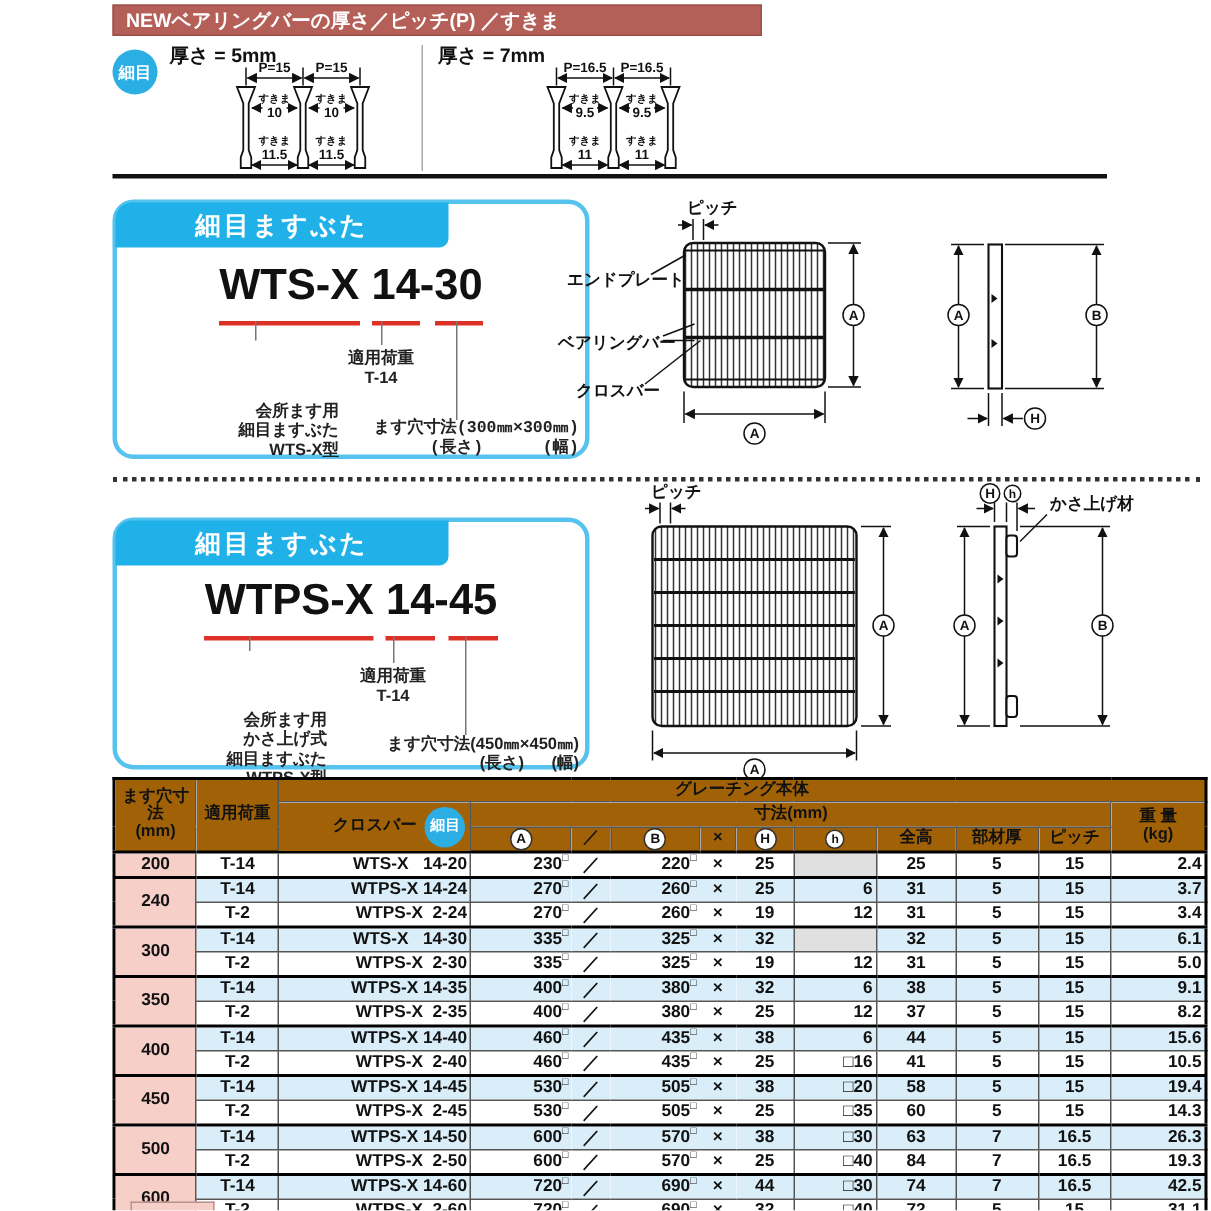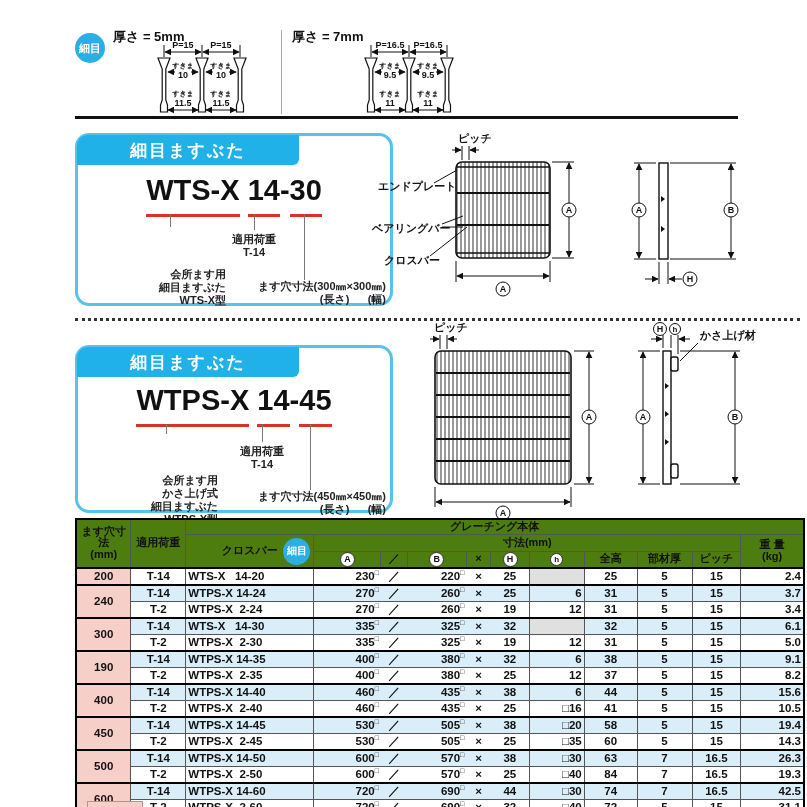--- a/index.html
+++ b/index.html
@@ -47,59 +47,62 @@
   
   .diag{position:absolute;}
   .d1{left:368px;top:128px;width:439px;height:184px;}
   .d2{left:368px;top:321px;width:439px;height:200px;}
   svg text{font-family:"Liberation Sans","DejaVu Sans",sans-serif;}
 
   
   .spec-table{position:absolute;left:75px;top:518px;width:730px;border-collapse:collapse;
         table-layout:fixed;border:2px solid #000;font-family:"Liberation Sans","DejaVu Sans",sans-serif;}
   .spec-table th,.spec-table td{border:1px solid #555;box-sizing:border-box;overflow:hidden;}
-  .spec-table thead th{background:#4d7c0f;font-size:11px;font-weight:bold;line-height:1.05;
+  .spec-table thead th{background:#a16207;font-size:11px;font-weight:bold;line-height:1.05;
         text-align:center;padding:0;}
   .spec-table thead{border-bottom:2px solid #000;}
   .th-r1{height:15px;} .th-r2 th{height:17px;} .th-r3 th{height:15px;}
   .th-model{position:relative;}
   .th-badge{position:absolute;right:3px;top:3px;width:27px;height:27px;border-radius:50%;
         background:#2aaee3;color:#fff;font-size:10px;font-weight:bold;display:flex;
         align-items:center;justify-content:center;z-index:3;}
   .circ{display:inline-block;width:13px;height:13px;border:1px solid #333;border-radius:50%;
         font-size:9px;line-height:13px;text-align:center;font-weight:bold;background:#fff;
         vertical-align:middle;}
   .circ.small{width:11px;height:11px;font-size:8px;line-height:11px;}
   .spec-table tbody td{height:14px;padding:0 2px;font-size:11.5px;font-weight:bold;color:#111;}
   tr.group-first td{border-top:2px solid #000;}
   tr.row-blue td{background:#d9eef9;}
   td.c-size{background:#f6cfc9 !important;text-align:center;font-size:12.5px;}
   td.gray{background:#e0e0e0 !important;}
   td.c-load{text-align:center;}
-  td.c-model{text-align:left;white-space:pre;}
+  td.c-model{text-align:right;white-space:pre;}
   td.c-a{text-align:right;padding-right:3px;}
   td.c-sep{text-align:center;border-left:none;border-right:none;}
   td.c-a{border-right:none;}
   td.c-b{text-align:right;border-left:none;border-right:none;padding-right:3px;}
   td.c-h{text-align:center;border-left:none;}
   td.c-hh{text-align:right;padding-right:7px;}
   td.c-num{text-align:center;}
   td.c-wt{text-align:right;padding-right:8px;}
   sup.sq{font-size:7px;font-weight:bold;vertical-align:super;line-height:0;}
   .h-a,.h-b{border-right:none;}
   .h-sep,.h-b,.h-h{border-left:none;}
   .h-h{border-right:1px solid #555;}
   .stub{position:absolute;left:87px;top:801px;width:54px;height:6px;background:#f6cfc9;
         border:1px solid #b9928d;border-bottom:none;}
 </style>
 </head>
 <body>
 
 <div id="page">
 
+  <div class="banner">
+    <span>NEWベアリングバーの厚さ／ピッチ(P) ／すきま</span>
+  </div>
 
   <div class="badge top">
     <span>細目</span>
   </div>
   <div class="thick-title tt1">厚さ = 5mm</div>
   <div class="thick-title tt2">厚さ = 7mm</div>
   <div class="vdiv"></div>
 
   <svg class="mini-svg ms1" viewBox="0 0 130 80">
     <defs>
@@ -182,21 +185,21 @@
   <div class="card card1">
     <div class="card-title">細目ますぶた</div>
     <div class="model-line"><span class="u">WTS-X</span><span> </span><span class="u">14</span><span>-</span><span class="u">30</span></div>
     <div class="conn" style="left:92px;top:78px;height:13px;"></div>
     <div class="conn" style="left:176px;top:78px;height:16px;"></div>
     <div class="conn" style="left:226px;top:78px;height:66px;"></div>
     <div class="callout co-left" style="left:8px;top:92px;width:140px;">会所ます用
 細目ますぶた
 WTS-X型</div>
     <div class="callout co-mid" style="left:140px;top:97px;width:72px;"><span>適用荷重</span><br><span>T-14</span></div>
-    <div class="callout co-hole" style="left:80px;top:144px;width:228px;"><span>ます穴寸法(300㎜×300㎜)</span><br><span>(長さ)      (幅)</span></div>
+    <div class="callout co-hole" style="left:80px;top:144px;width:228px;font-family:Liberation Mono, monospace;"><span>ます穴寸法(300㎜×300㎜)</span><br><span>(長さ)      (幅)</span></div>
   </div>
 
   <div class="dotted"></div>
 
   <div class="card card2">
     <div class="card-title">細目ますぶた</div>
     <div class="model-line"><span class="u">WTPS-X</span><span> </span><span class="u">14</span><span>-</span><span class="u">45</span></div>
     <div class="conn" style="left:88px;top:76px;height:10px;"></div>
     <div class="conn" style="left:184px;top:76px;height:18px;"></div>
     <div class="conn" style="left:232px;top:76px;height:66px;"></div>
@@ -462,21 +465,21 @@
           <td class="c-b"><span>325</span><sup class="sq">□</sup></td>
           <td class="c-sep">×</td>
           <td class="c-h">19</td>
           <td class="c-hh">12</td>
           <td class="c-num">31</td>
           <td class="c-num">5</td>
           <td class="c-num">15</td>
           <td class="c-wt">5.0</td>
         </tr>
         <tr class="row-blue group-first">
-          <td rowspan="2" class="c-size">190</td>
+          <td rowspan="2" class="c-size">350</td>
           <td class="c-load">T-14</td>
           <td class="c-model">WTPS-X 14-35</td>
           <td class="c-a"><span>400</span><sup class="sq">□</sup></td>
           <td class="c-sep">／</td>
           <td class="c-b"><span>380</span><sup class="sq">□</sup></td>
           <td class="c-sep">×</td>
           <td class="c-h">32</td>
           <td class="c-hh">6</td>
           <td class="c-num">38</td>
           <td class="c-num">5</td>

